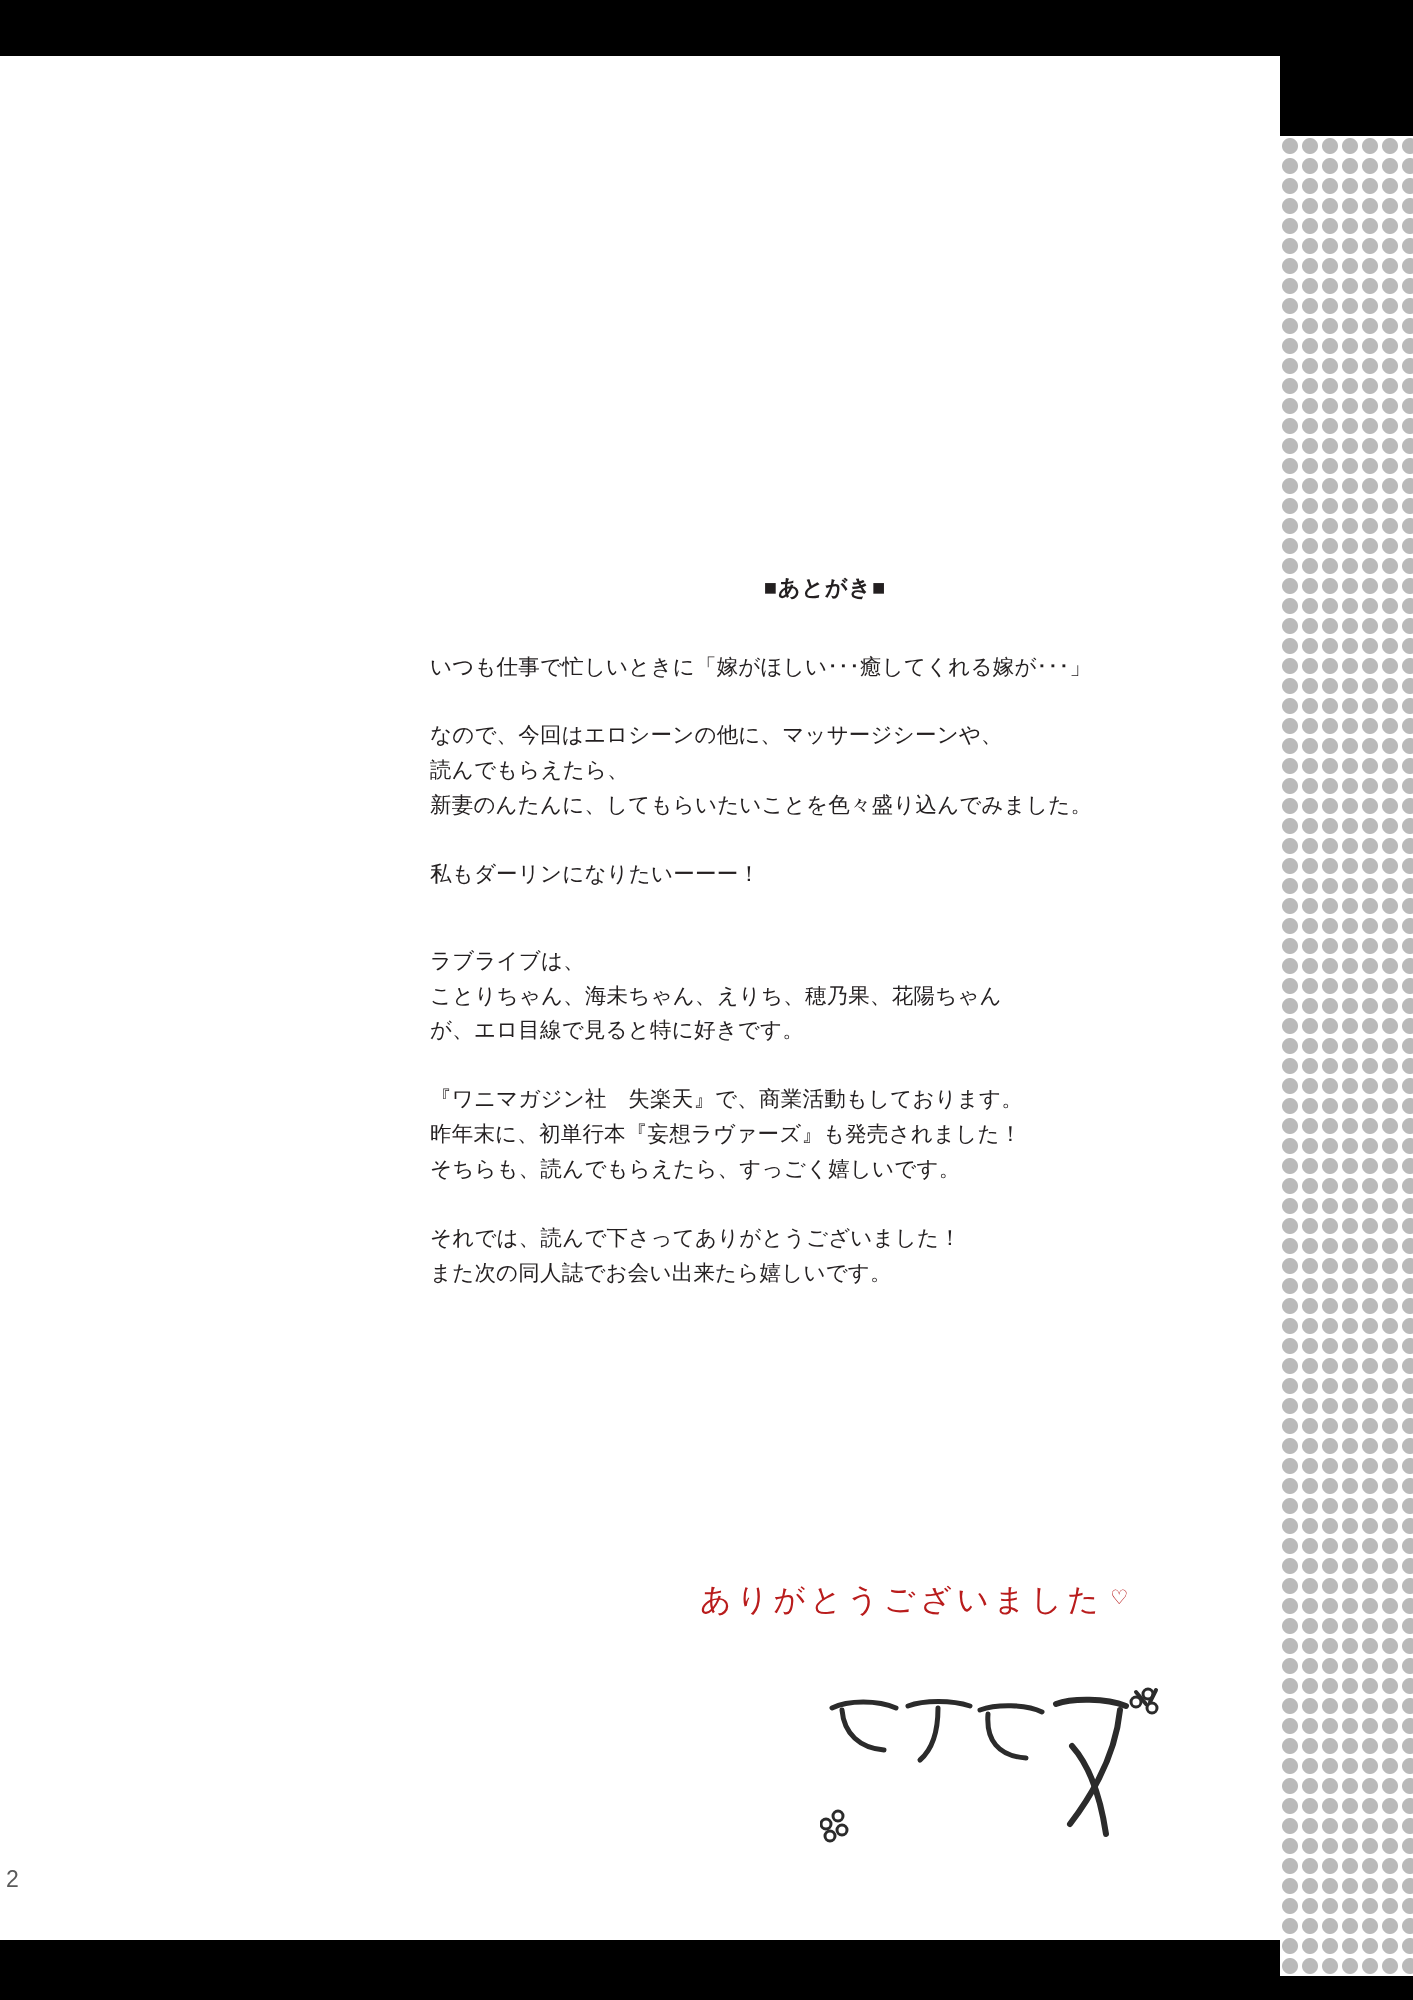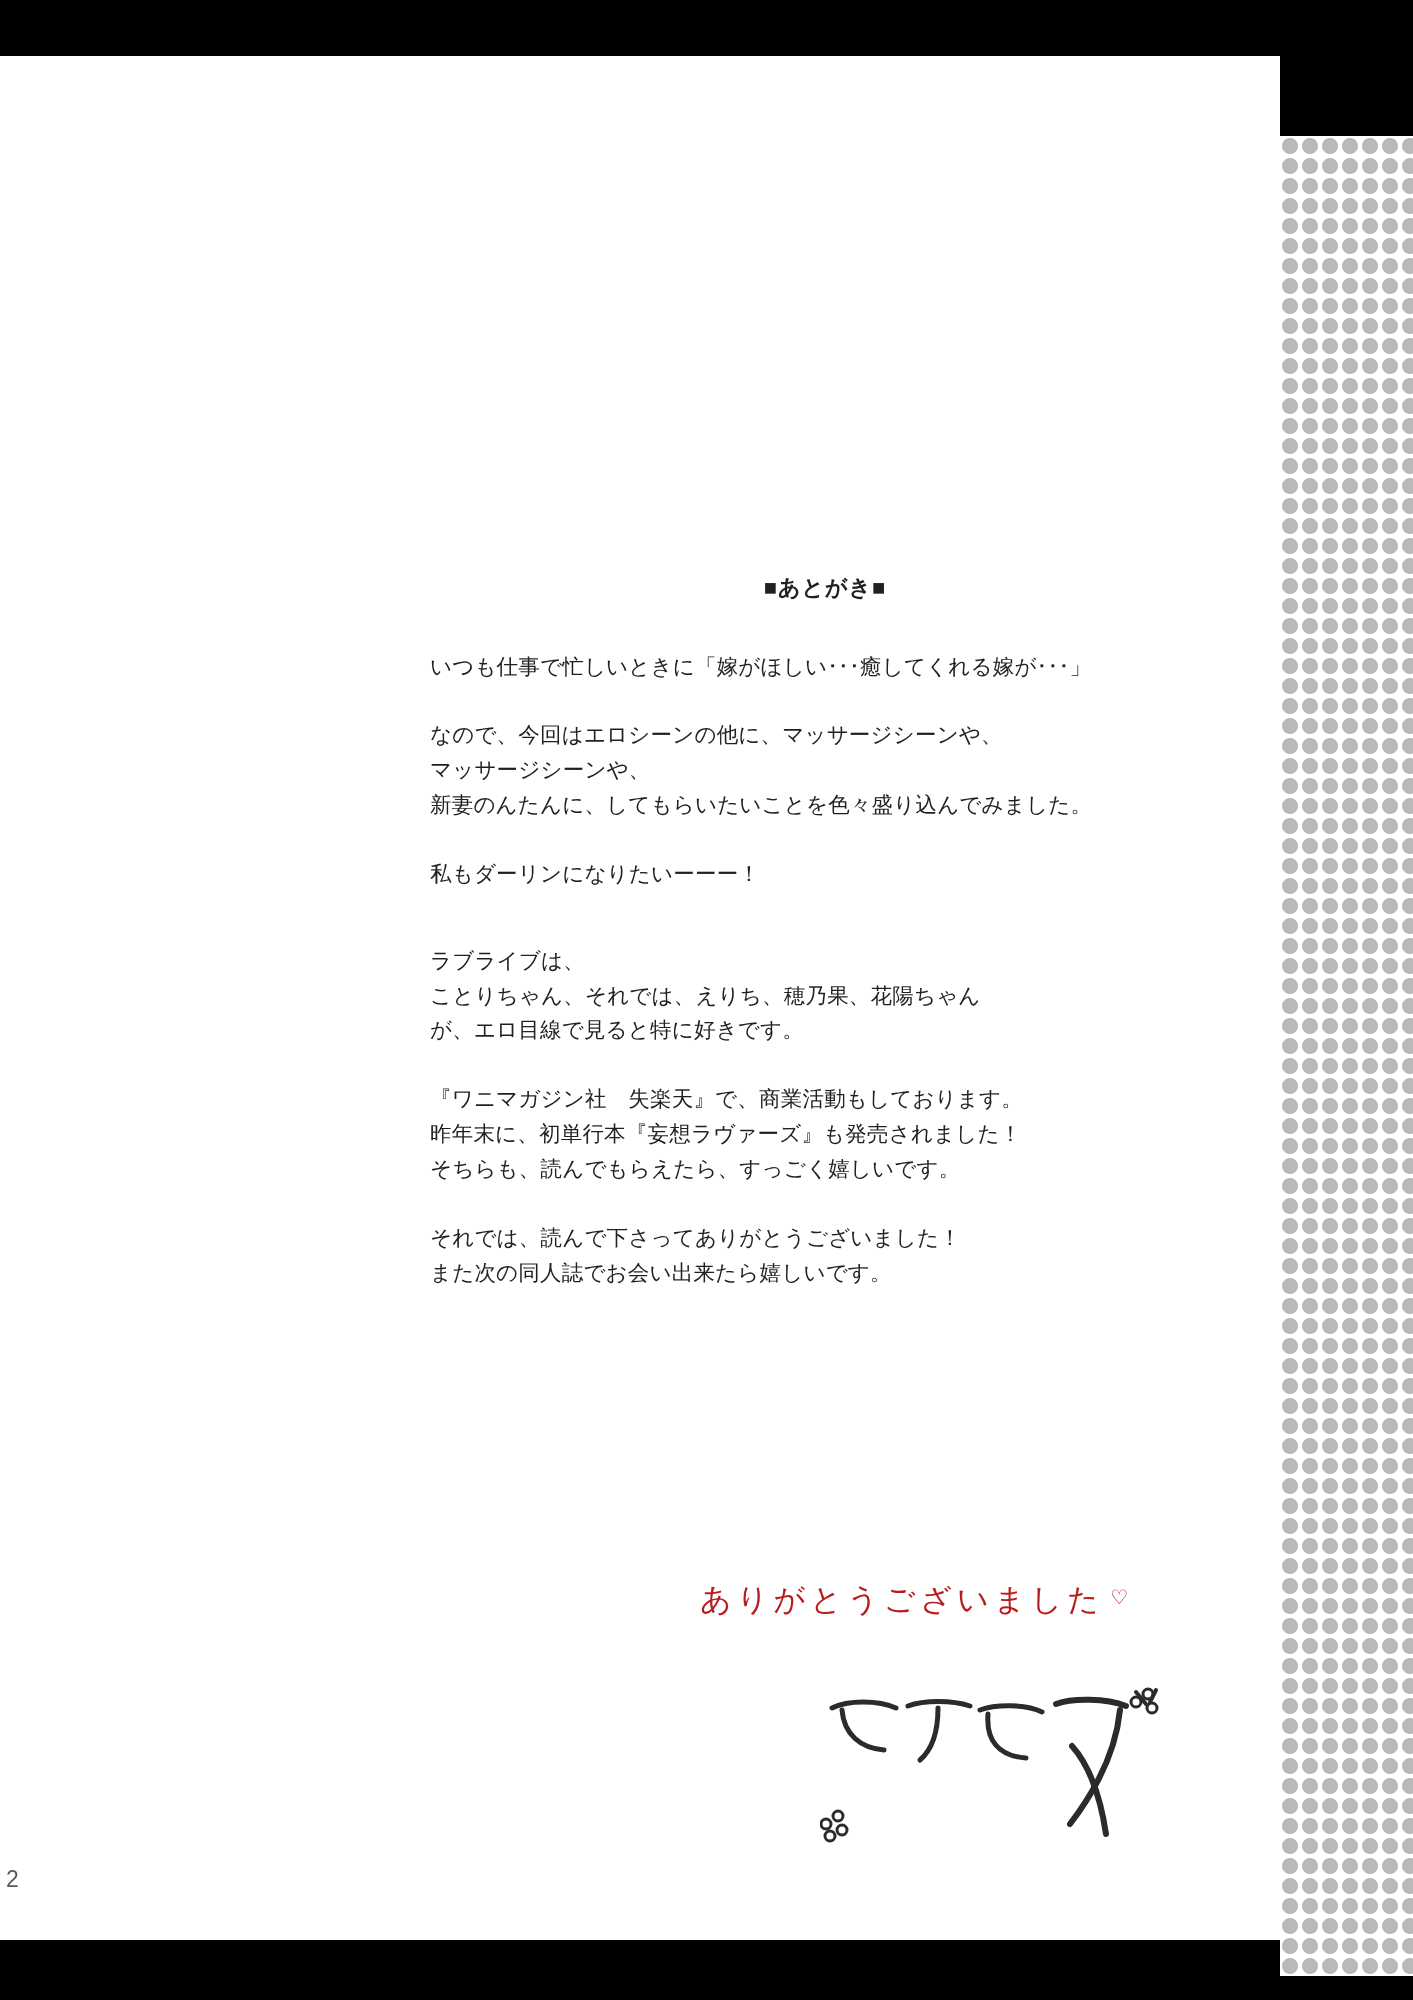--- a/index.html
+++ b/index.html
@@ -119,32 +119,32 @@
   <div class="afterword">
 
     <div class="aw-heading">■あとがき■</div>
 
     <div class="aw-block align-right">
       <p>いつも仕事で忙しいときに「嫁がほしい･･･癒してくれる嫁が･･･」</p>
     </div>
 
     <div class="aw-block align-right">
       <p>なので、今回はエロシーンの他に、マッサージシーンや、</p>
-      <p>マッサージシーンや、</p>
+      <p>読んでもらえたら、</p>
       <p>新妻のんたんに、してもらいたいことを色々盛り込んでみました。</p>
     </div>
 
 
     <div class="aw-block align-center gap-lg">
       <p>私もダーリンになりたいーーー！</p>
     </div>
 
     <div class="aw-block align-right">
       <p>ラブライブは、</p>
-      <p>ことりちゃん、それでは、えりち、穂乃果、花陽ちゃん</p>
+      <p>ことりちゃん、海未ちゃん、えりち、穂乃果、花陽ちゃん</p>
       <p>が、エロ目線で見ると特に好きです。</p>
     </div>
 
 
     <div class="aw-block align-right">
       <p>『ワニマガジン社　失楽天』で、商業活動もしております。</p>
       <p>昨年末に、初単行本『妄想ラヴァーズ』も発売されました！</p>
       <p>そちらも、読んでもらえたら、すっごく嬉しいです。</p>
     </div>
 

